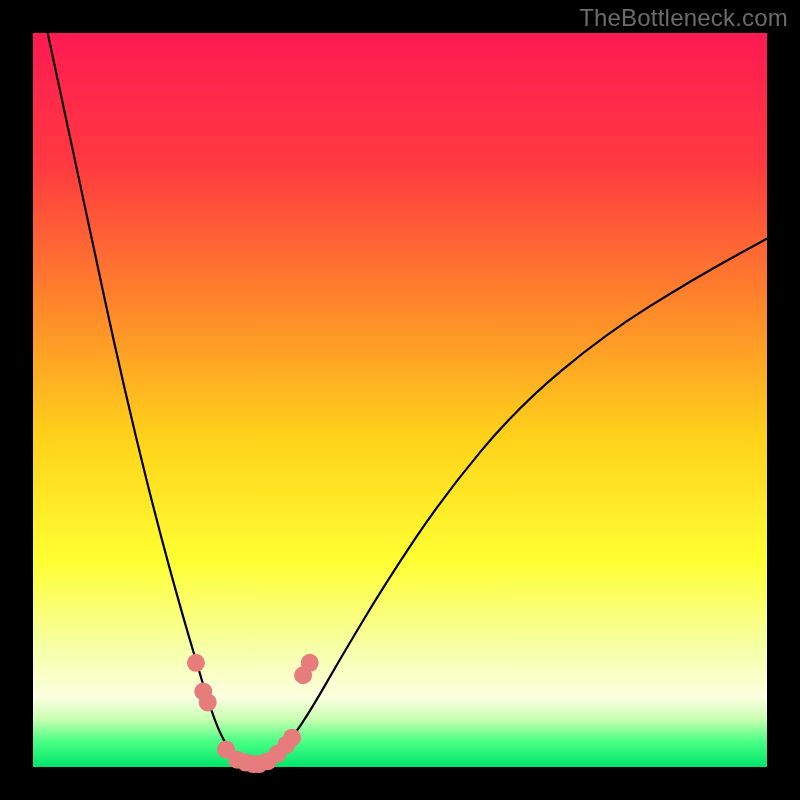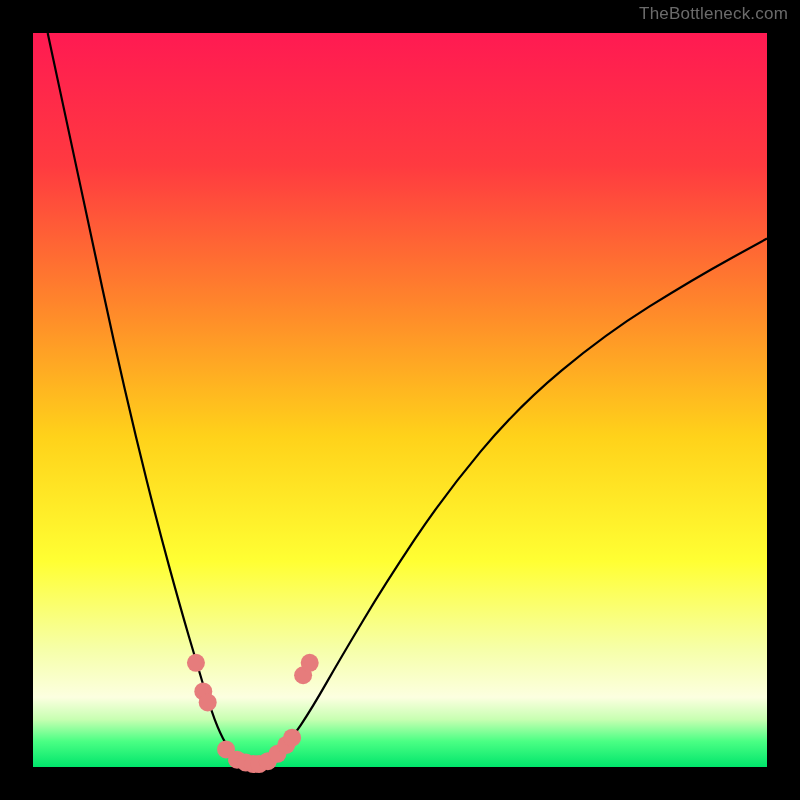--- a/index.html
+++ b/index.html
@@ -16,21 +16,21 @@
     top: 0;
     width: 800px;
     height: 800px;
     background: #000000;
   }
   .watermark {
     position: absolute;
     top: 4px;
     right: 12px;
     font-family: Arial, Helvetica, sans-serif;
-    font-size: 17px;
+    font-size: 24px;
     font-weight: 500;
     color: #6b6b6b;
     letter-spacing: 0.2px;
     z-index: 10;
   }
   svg {
     position: absolute;
     top: 0;
     left: 0;
   }

